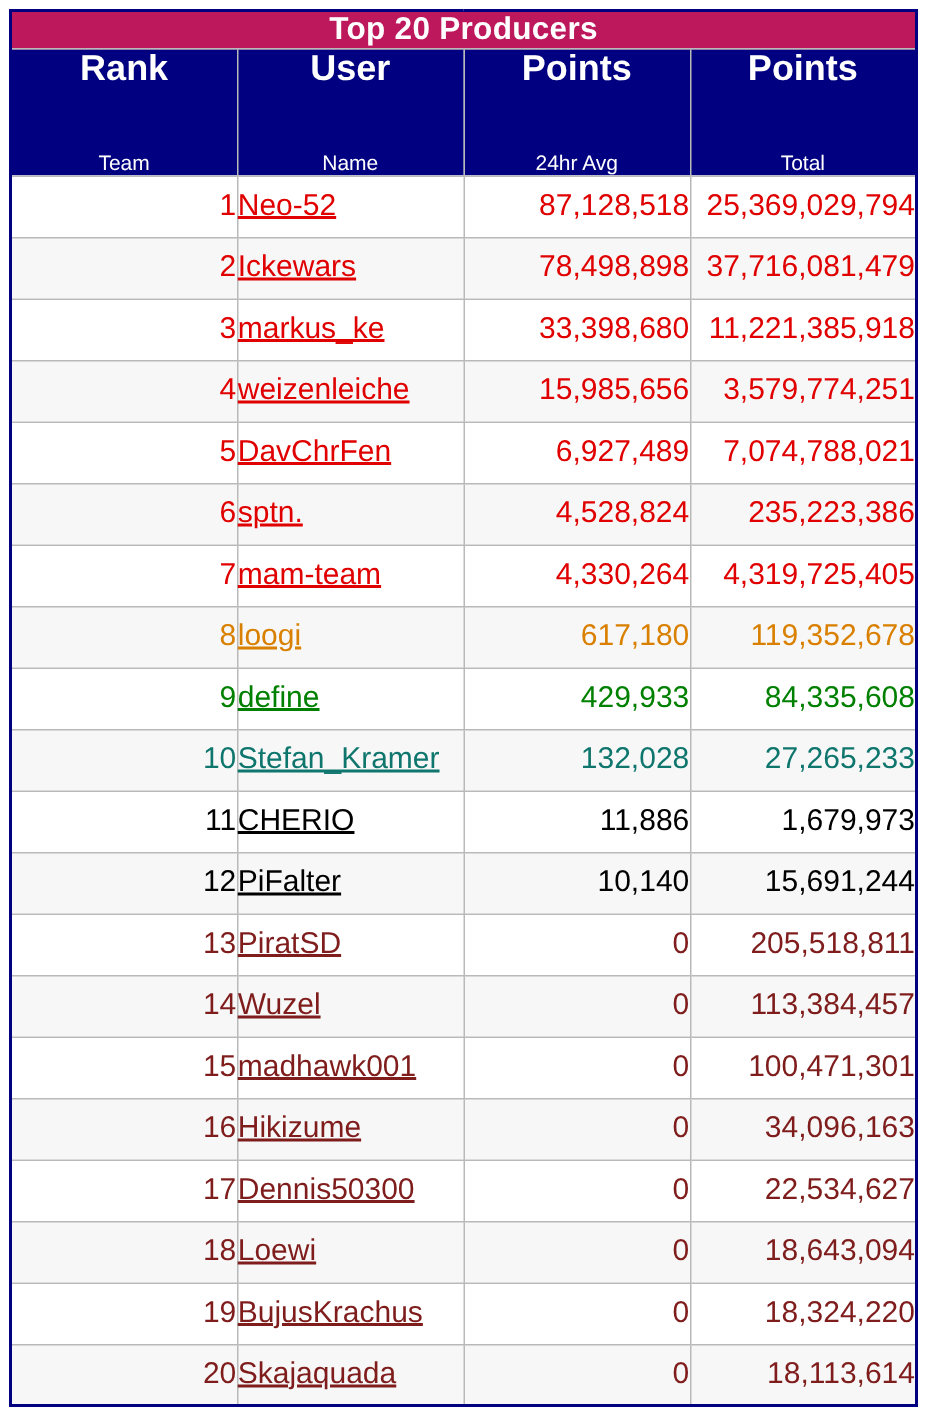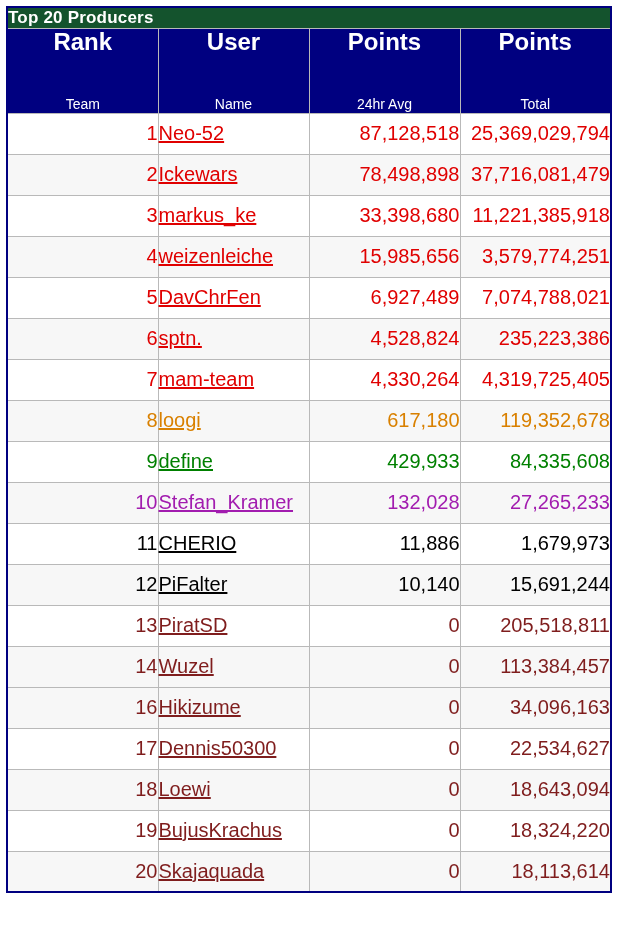--- a/index.html
+++ b/index.html
@@ -22,24 +22,25 @@
     border-collapse: collapse;
     width: 606px;
     table-layout: fixed;
     border: 2px solid #000080;
   }
   table.board td, table.board th {
     border: 1px solid #b9b9b9;
     padding: 0;
   }
   .title-cell {
-    background: #14532d;
+    background: #be185d;
     color: #ffffff;
-    font-size: 17px;
+    font-size: 21px;
     font-weight: bold;
+    text-align: center;
     padding: 9px 0 10px 0;
     border: 1px solid #000080;
     letter-spacing: 0.2px;
   }
   .head-cell {
     background: #000080;
     color: #ffffff;
     text-align: center;
     padding: 7px 4px 9px 4px;
     border-left: 1px solid #ffffff;
@@ -84,21 +85,21 @@
     font-size: 20px;
   }
   td.user .uname {
     text-decoration: underline;
     cursor: pointer;
     text-align: right;
   }
   .c-red    { color: #e00000; }
   .c-orange { color: #d98000; }
   .c-green  { color: #008000; }
-  .c-blue   { color: #a21caf; }
+  .c-blue   { color: #0f766e; }
   .c-black  { color: #000000; }
   .c-gray   { color: #7f1d1d; }
 </style>
 </head>
 <body>
 
 <div class="wrap">
   <table class="board">
     <thead>
       <tr>
@@ -201,20 +202,26 @@
           <td class="user c-gray"><span class="uname">PiratSD</span></td>
           <td class="num c-gray">0</td>
           <td class="num c-gray">205,518,811</td>
         </tr>
         <tr class="alt">
           <td class="rank c-gray">14</td>
           <td class="user c-gray"><span class="uname">Wuzel</span></td>
           <td class="num c-gray">0</td>
           <td class="num c-gray">113,384,457</td>
         </tr>
+        <tr>
+          <td class="rank c-gray">15</td>
+          <td class="user c-gray"><span class="uname">madhawk001</span></td>
+          <td class="num c-gray">0</td>
+          <td class="num c-gray">100,471,301</td>
+        </tr>
         <tr class="alt">
           <td class="rank c-gray">16</td>
           <td class="user c-gray"><span class="uname">Hikizume</span></td>
           <td class="num c-gray">0</td>
           <td class="num c-gray">34,096,163</td>
         </tr>
         <tr>
           <td class="rank c-gray">17</td>
           <td class="user c-gray"><span class="uname">Dennis50300</span></td>
           <td class="num c-gray">0</td>

